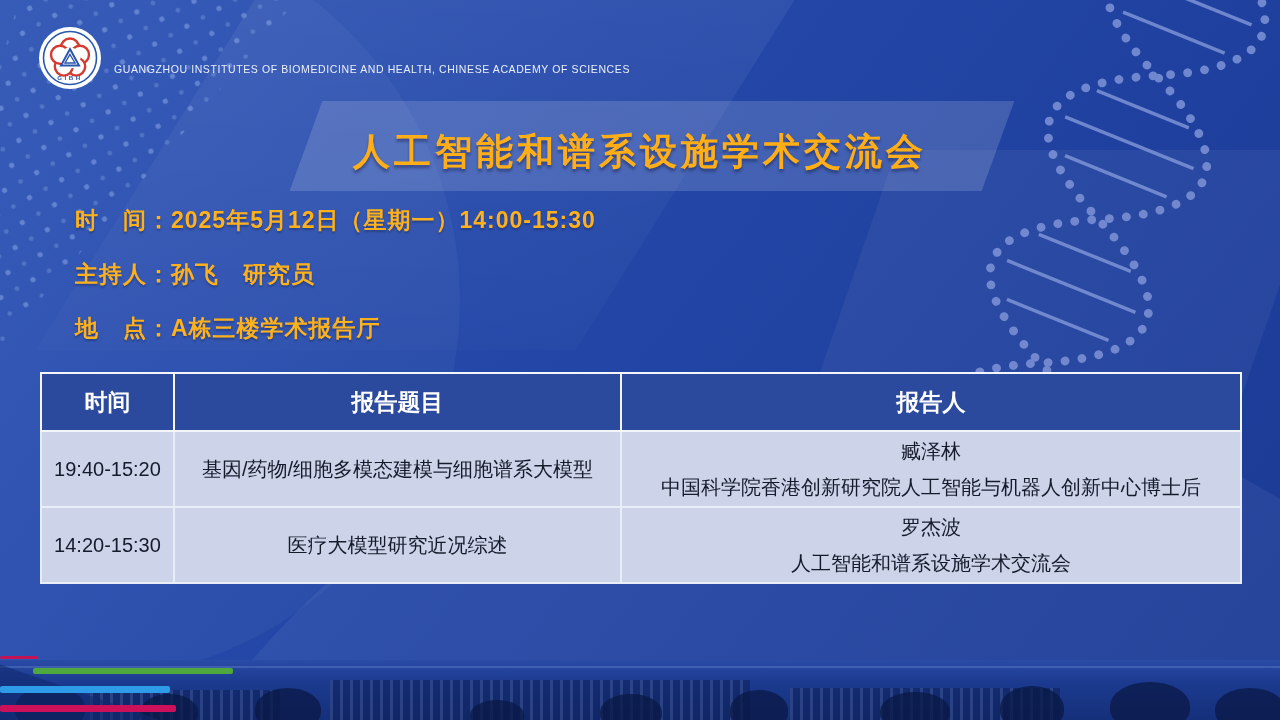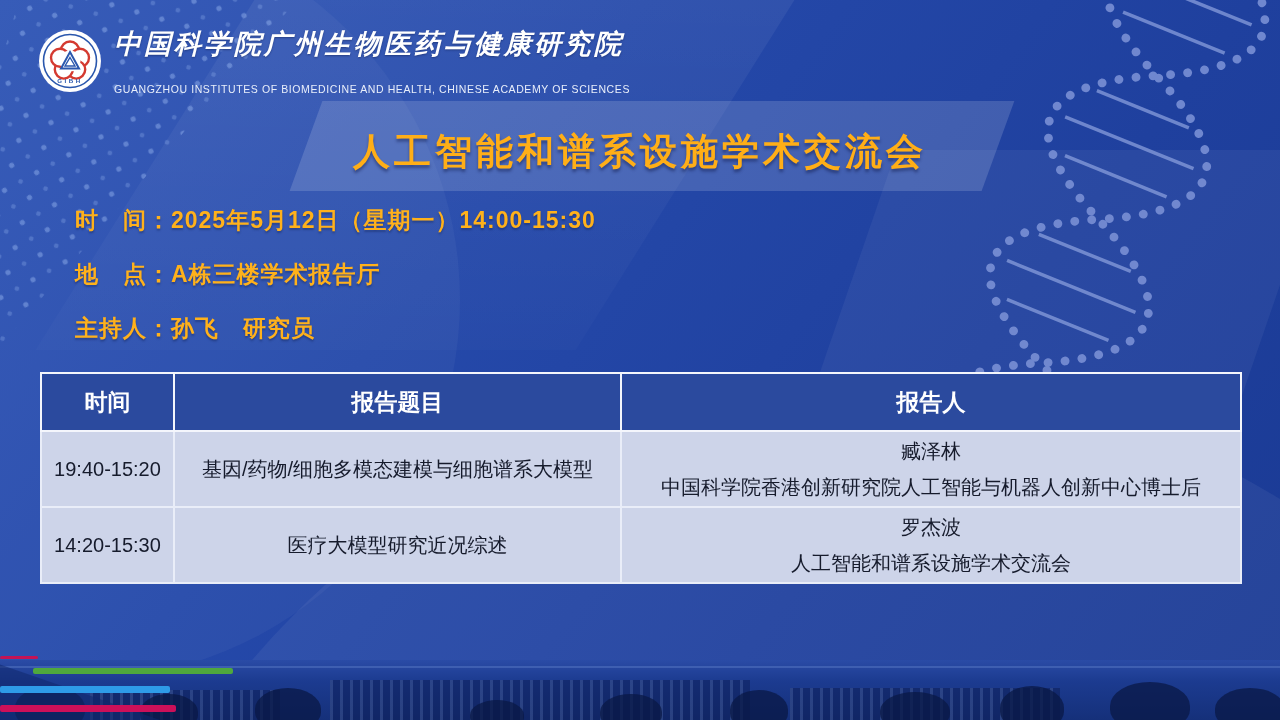--- a/index.html
+++ b/index.html
@@ -163,37 +163,36 @@
         <circle cx="38.2" cy="40.6" r="9"></circle>
         <circle cx="25.8" cy="40.6" r="9"></circle>
         <circle cx="22" cy="28.8" r="9"></circle>
       </g>
       <circle cx="32" cy="32" r="10.5" fill="#FFFFFF"></circle>
       <path d="M32 23 L41 39.5 H23 Z" fill="none" stroke="#2A57AD" stroke-width="2"></path>
       <path d="M32 28.5 L37 37 H27 Z" fill="none" stroke="#2A57AD" stroke-width="1.4"></path>
       <text x="32" y="54" font-size="6.2" font-weight="bold" fill="#2A57AD" text-anchor="middle" letter-spacing="2.5">GIBH</text>
     </svg>
     <div class="org-names">
-      <div class="org-cn">中国科学院广州生物医药与健康研究院</div>
       <div class="org-en">GUANGZHOU INSTITUTES OF BIOMEDICINE AND HEALTH, CHINESE ACADEMY OF SCIENCES</div>
     </div>
   </div>
 
   <div class="title-banner"></div>
   <div class="event-title">人工智能和谱系设施学术交流会</div>
 
   <div class="info-block">
     <div class="info-line">
       <span>时　间：</span><span>2025年5月12日（星期一）14:00-15:30</span>
     </div>
     <div class="info-line">
+      <span>主持人：</span><span>孙飞　研究员</span>
+    </div>
+    <div class="info-line">
       <span>地　点：</span><span>A栋三楼学术报告厅</span>
-    </div>
-    <div class="info-line">
-      <span>主持人：</span><span>孙飞　研究员</span>
     </div>
   </div>
 
   <table class="schedule">
     <colgroup>
         <col class="c-time">
         <col class="c-topic">
         <col class="c-speaker">
       </colgroup>
     <thead>

